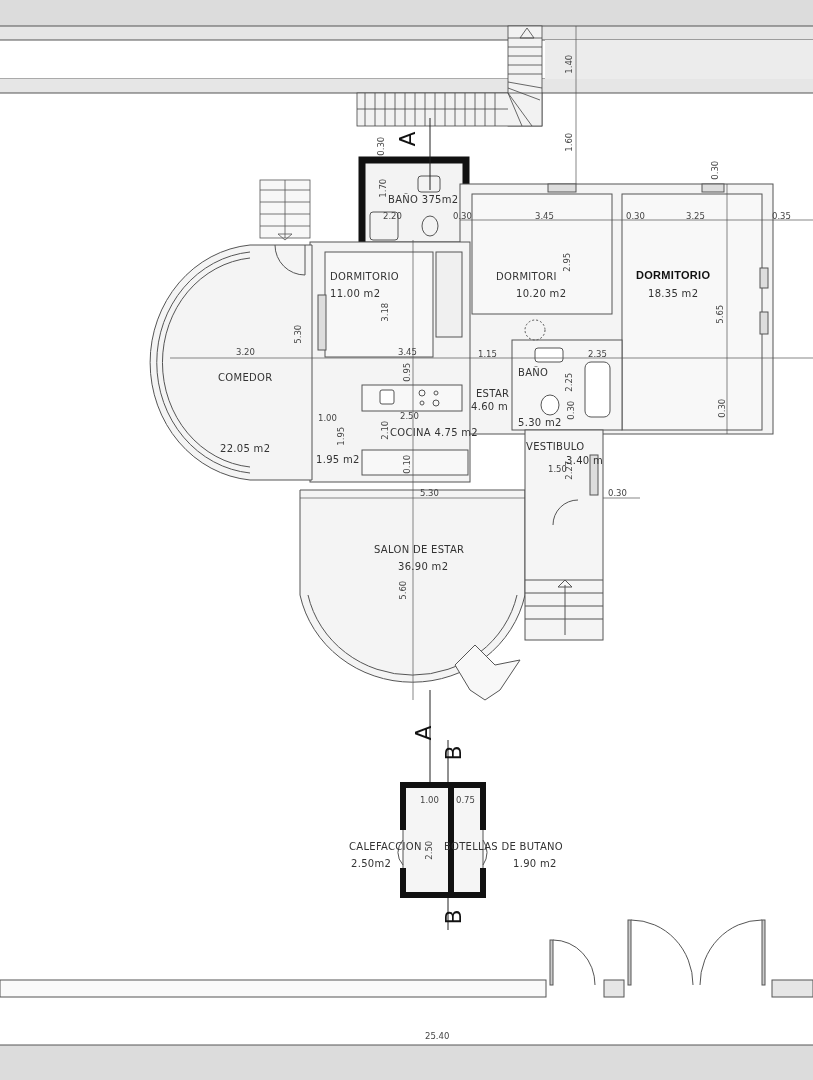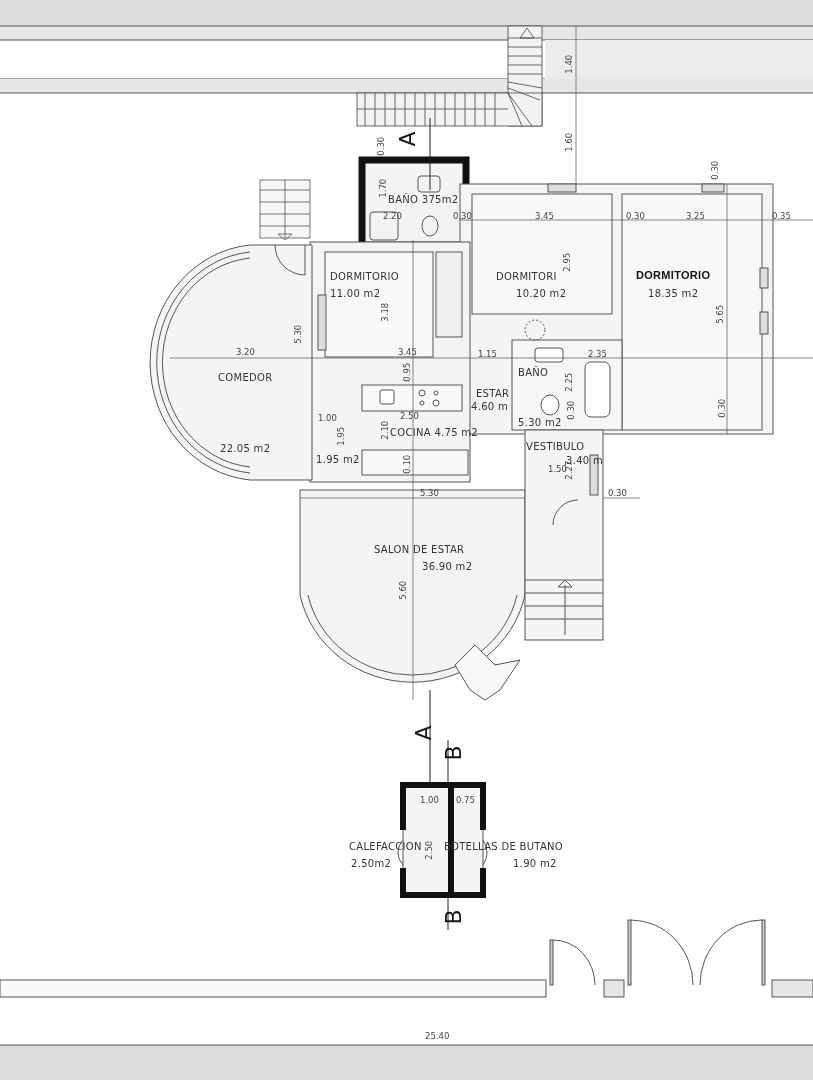--- a/index.html
+++ b/index.html
@@ -176,21 +176,21 @@
 <div class="lbl" style="left:220px;top:400px;margin-top:44px;">22.05 m2</div>
 <div class="lbl" style="left:476px;top:389px;">ESTAR</div>
 <div class="lbl" style="left:471px;top:402px;">4.60 m</div>
 <div class="lbl" style="left:518px;top:368px;">BAÑO</div>
 <div class="lbl" style="left:518px;top:378px;margin-top:40px;">5.30 m2</div>
 <div class="lbl" style="left:390px;top:428px;">COCINA 4.75 m2</div>
 <div class="lbl" style="left:316px;top:455px;">1.95 m2</div>
 <div class="lbl" style="left:526px;top:442px;text-align:center;">VESTIBULO</div>
 <div class="lbl" style="left:526px;top:456px;padding-left:40px;">3.40 m</div>
 <div class="lbl" style="left:374px;top:545px;">SALON DE ESTAR</div>
-<div class="lbl" style="left:422px;top:562px;">36.90 m2</div>
+<div class="lbl" style="left:398px;top:562px;">36.90 m2</div>
 <div class="lbl" style="left:349px;top:842px;">CALEFACCION</div>
 <div class="lbl" style="left:351px;top:859px;">2.50m2</div>
 <div class="lbl" style="left:444px;top:842px;">BOTELLAS DE BUTANO</div>
 <div class="lbl" style="left:513px;top:859px;">1.90 m2</div>
 
 <div class="dim vdim" style="left:560px;top:60px;">1.40</div>
 <div class="dim vdim" style="left:560px;top:138px;">1.60</div>
 <div class="dim vdim" style="left:372px;top:142px;">0.30</div>
 <div class="dim vdim" style="left:374px;top:184px;">1.70</div>
 <div class="dim" style="left:383px;top:212px;text-align:center;">2.20</div>

